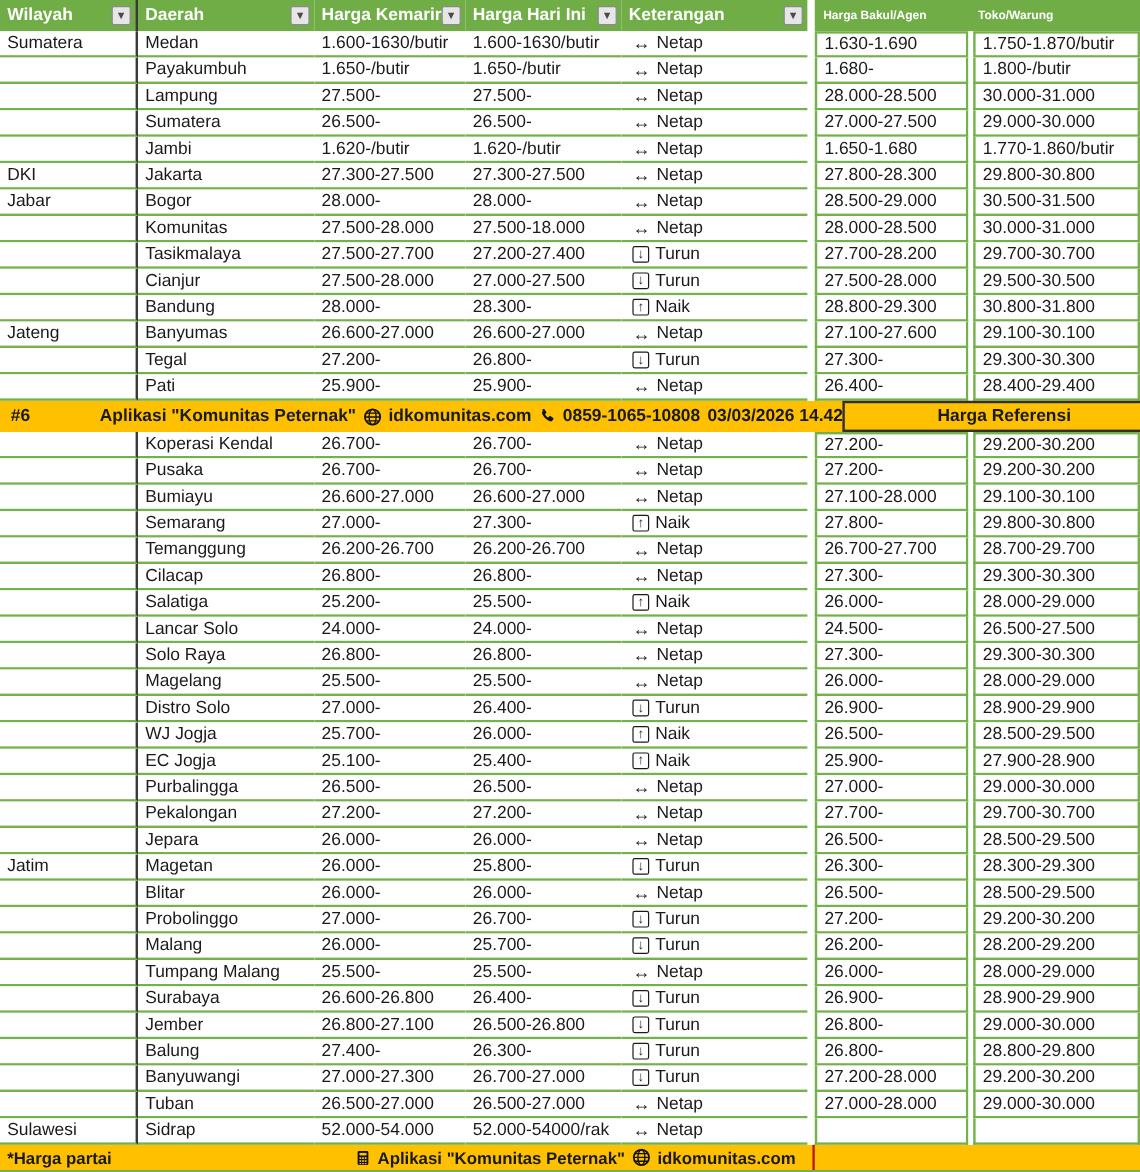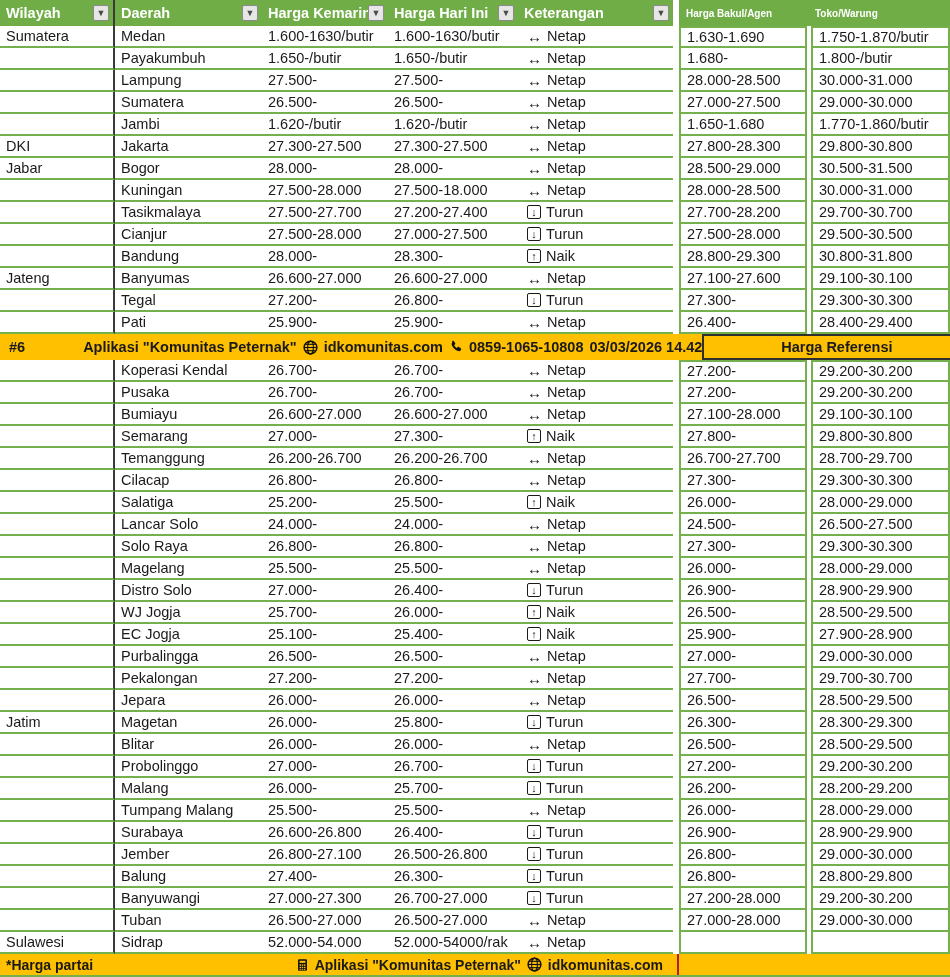--- a/index.html
+++ b/index.html
@@ -167,21 +167,21 @@
           <span class="arr-plain">↔</span>
           <span>Netap</span>
         </div>
         <div class="gap1"></div>
         <div class="box w6">28.500-29.000</div>
         <div class="gap2"></div>
         <div class="box w7">30.500-31.500</div>
       </div>
       <div class="row">
         <div class="cell w1 darkline"></div>
-        <div class="cell w2">Kuningan</div>
+        <div class="cell w2">Komunitas</div>
         <div class="cell w3">27.500-28.000</div>
         <div class="cell w4">27.500-18.000</div>
         <div class="cell w5 ket">
           <span class="arr-plain">↔</span>
           <span>Netap</span>
         </div>
         <div class="gap1"></div>
         <div class="box w6">28.000-28.500</div>
         <div class="gap2"></div>
         <div class="box w7">30.000-31.000</div>

